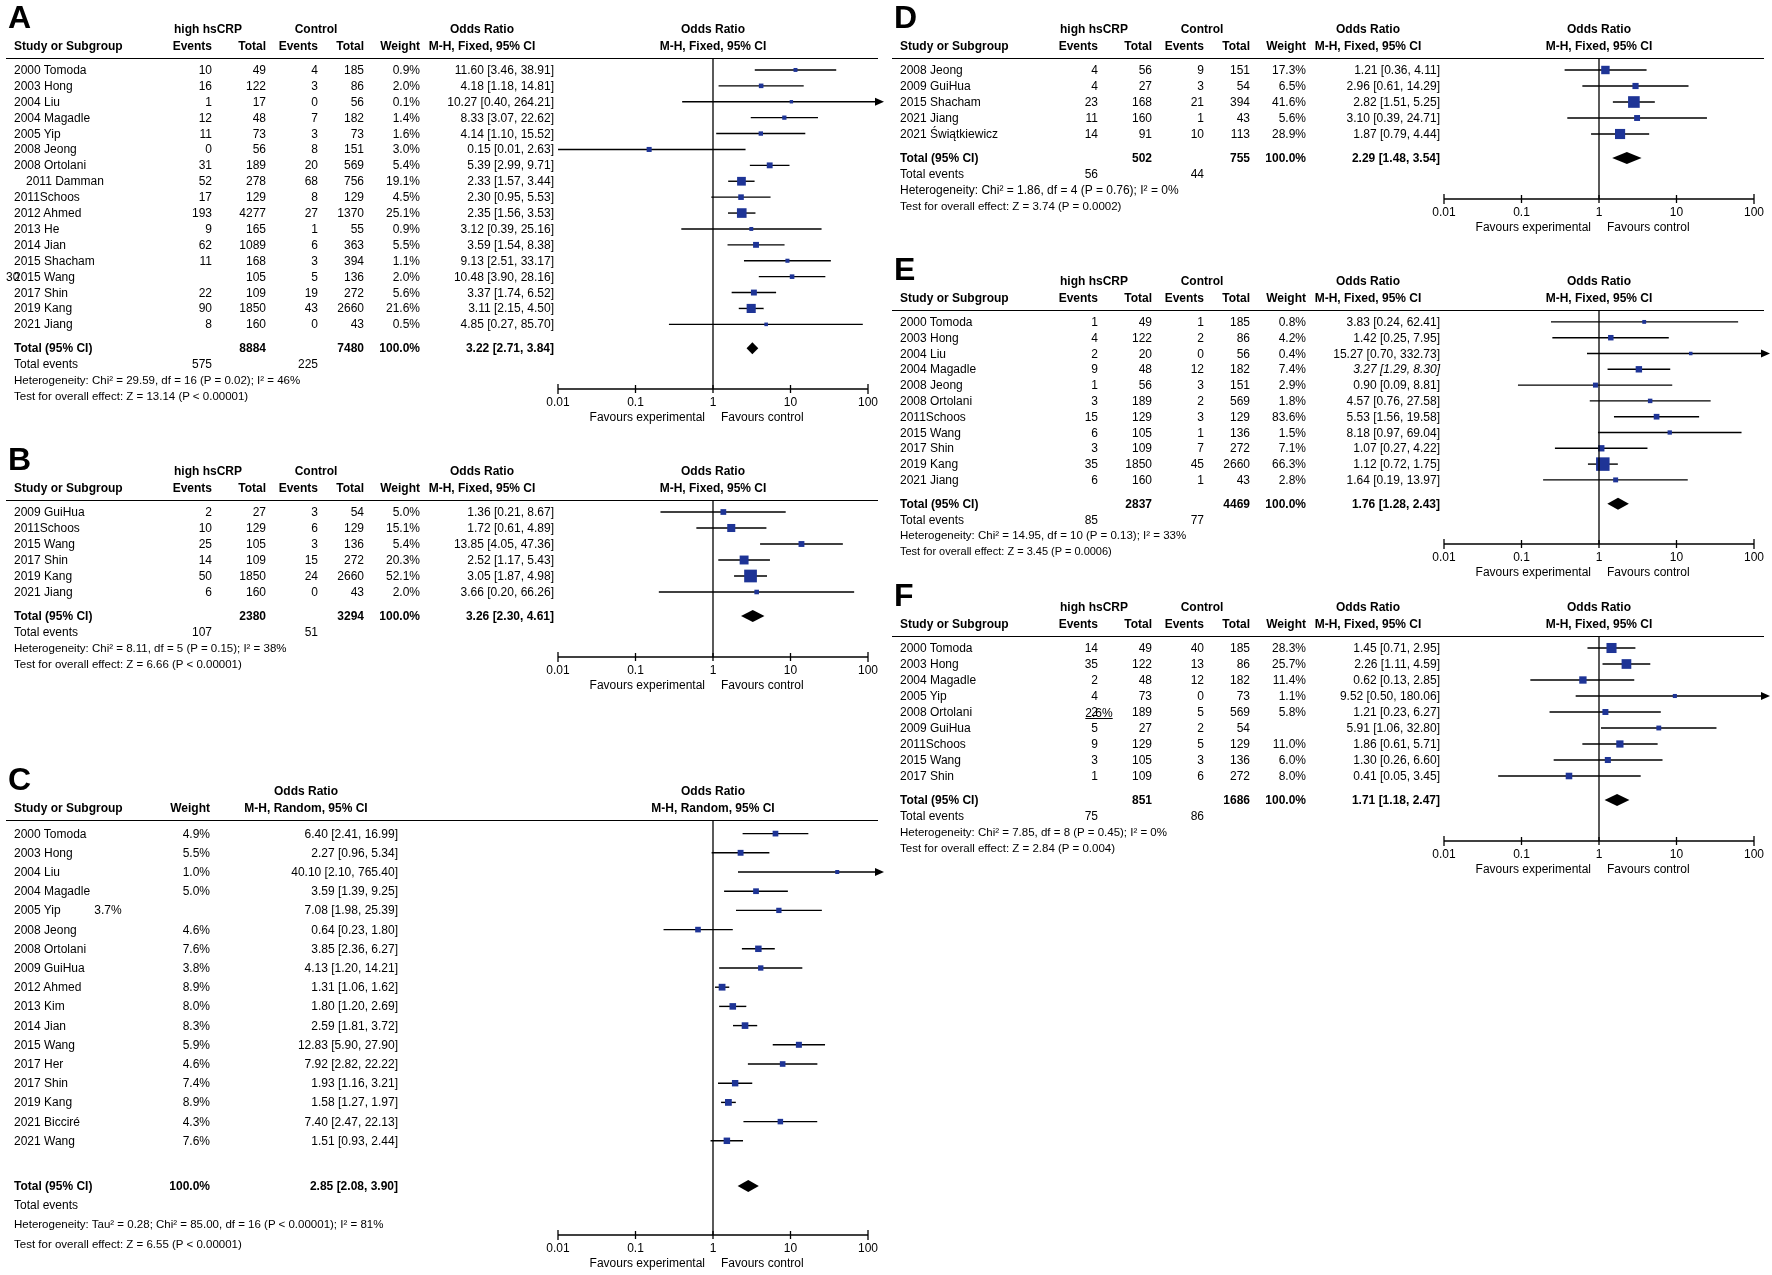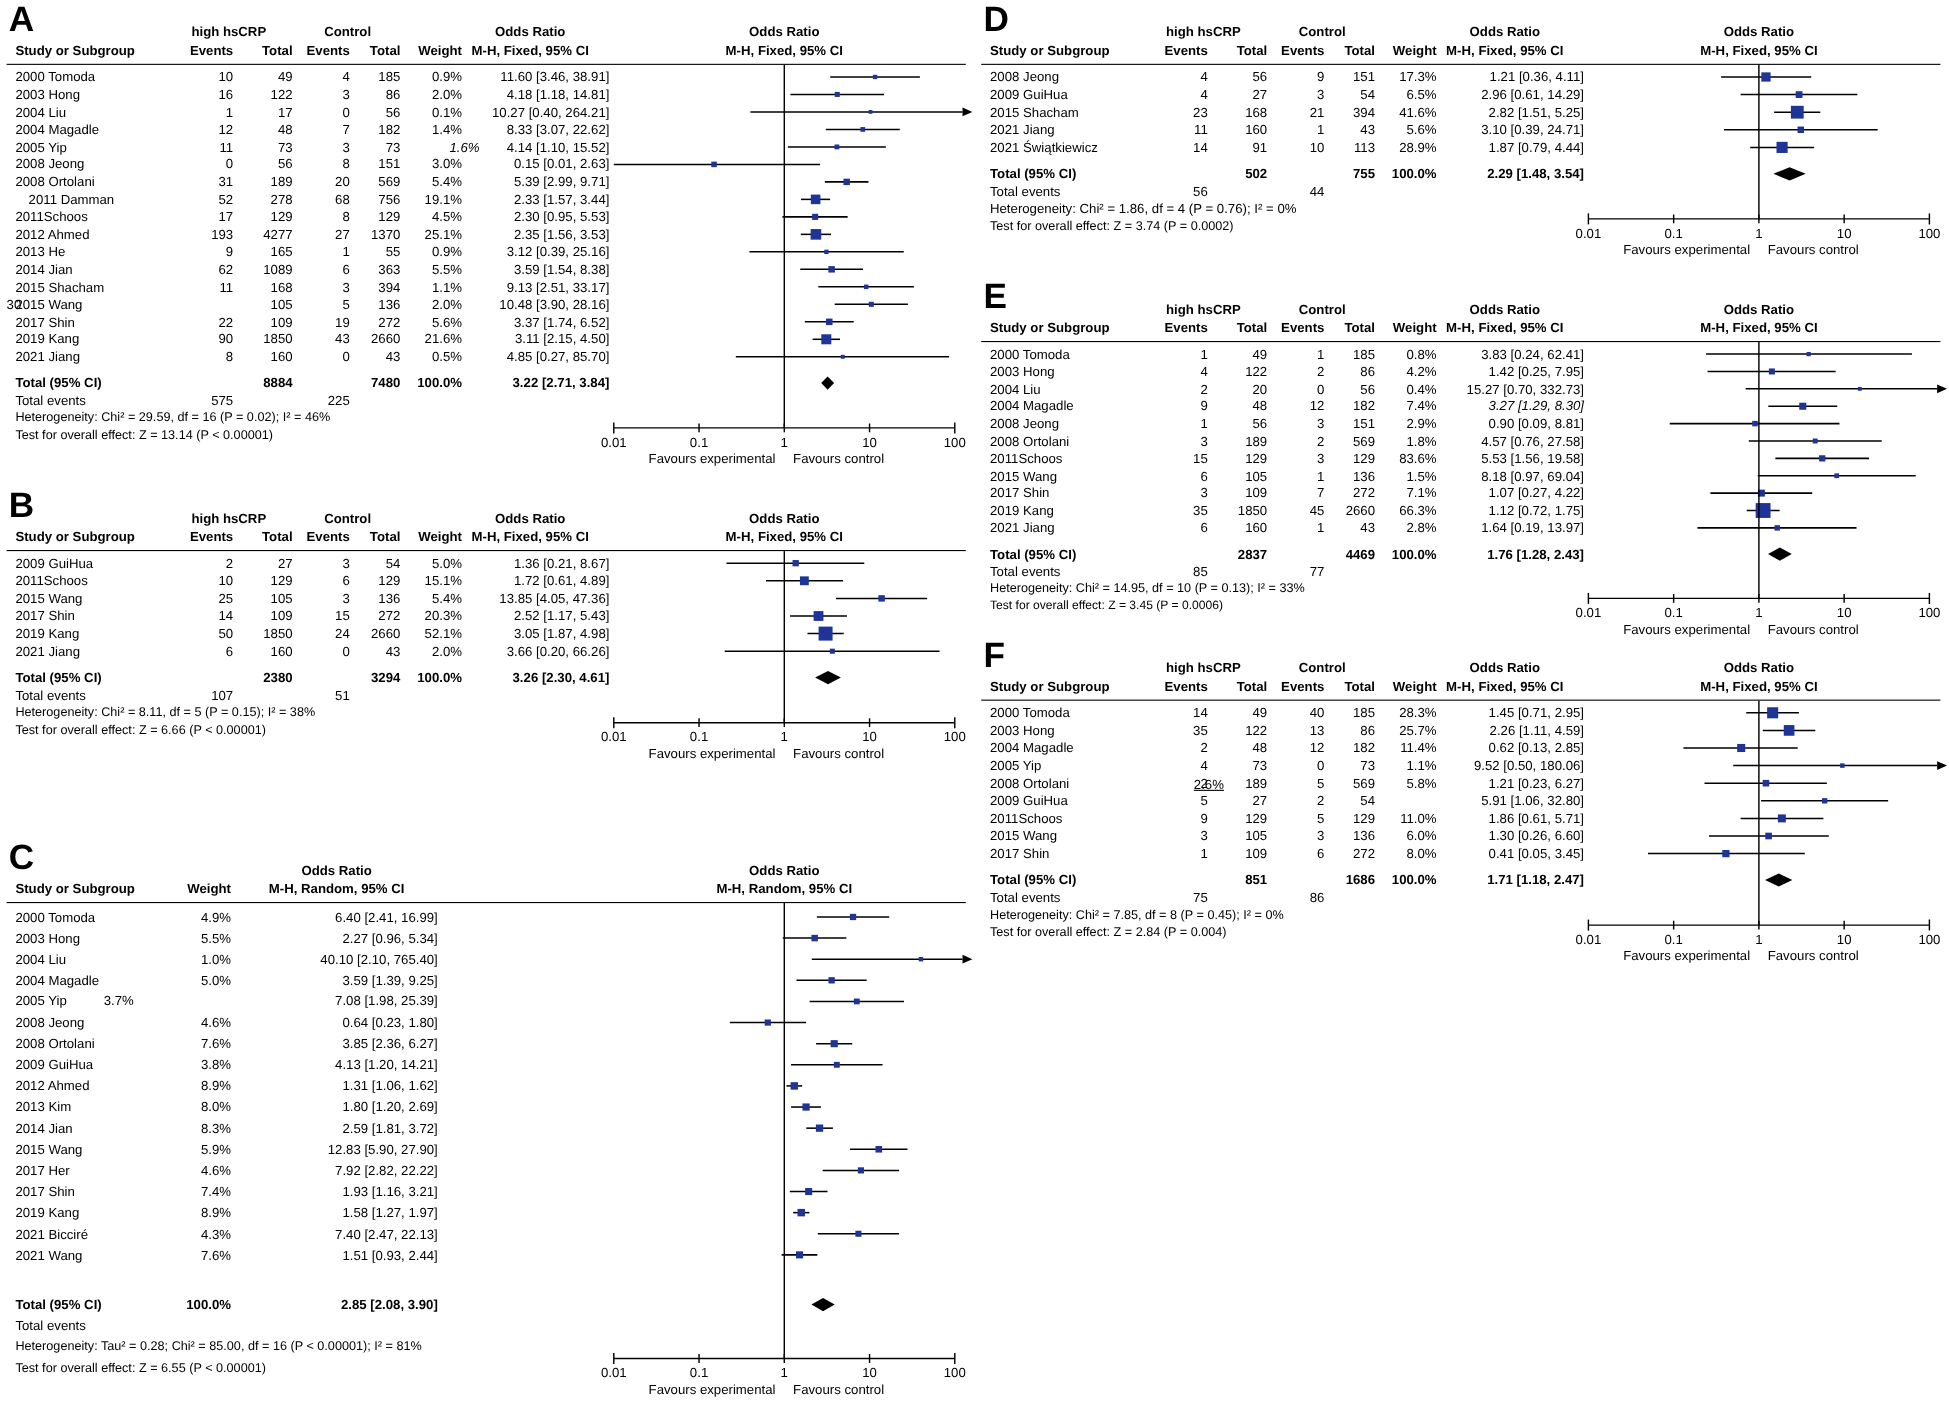--- a/index.html
+++ b/index.html
@@ -105,21 +105,21 @@
       <div class="t" style="top: 105px; left: 0px; width: 260px; text-align: right;">48</div>
       <div class="t" style="top: 105px; left: 0px; width: 312px; text-align: right;">7</div>
       <div class="t" style="top: 105px; left: 0px; width: 358px; text-align: right;">182</div>
       <div class="t" style="top: 105px; left: 0px; width: 414px; text-align: right;">1.4%</div>
       <div class="t" style="top: 105px; left: 0px; width: 548px; text-align: right;">8.33 [3.07, 22.62]</div>
       <div class="t" style="top: 121px; left: 8px;">2005 Yip</div>
       <div class="t" style="top: 121px; left: 0px; width: 206px; text-align: right;">11</div>
       <div class="t" style="top: 121px; left: 0px; width: 260px; text-align: right;">73</div>
       <div class="t" style="top: 121px; left: 0px; width: 312px; text-align: right;">3</div>
       <div class="t" style="top: 121px; left: 0px; width: 358px; text-align: right;">73</div>
-      <div class="t" style="top: 121px; left: 16px; width: 414px; text-align: right; font-style: italic;">1.6%</div>
+      <div class="t" style="top: 121px; left: 0px; width: 414px; text-align: right;">1.6%</div>
       <div class="t" style="top: 121px; left: 0px; width: 548px; text-align: right;">4.14 [1.10, 15.52]</div>
       <div class="t" style="top: 136px; left: 8px;">2008 Jeong</div>
       <div class="t" style="top: 136px; left: 0px; width: 206px; text-align: right;">0</div>
       <div class="t" style="top: 136px; left: 0px; width: 260px; text-align: right;">56</div>
       <div class="t" style="top: 136px; left: 0px; width: 312px; text-align: right;">8</div>
       <div class="t" style="top: 136px; left: 0px; width: 358px; text-align: right;">151</div>
       <div class="t" style="top: 136px; left: 0px; width: 414px; text-align: right;">3.0%</div>
       <div class="t" style="top: 136px; left: 0px; width: 548px; text-align: right;">0.15 [0.01, 2.63]</div>
       <div class="t" style="top: 152px; left: 8px;">2008 Ortolani</div>
       <div class="t" style="top: 152px; left: 0px; width: 206px; text-align: right;">31</div>

